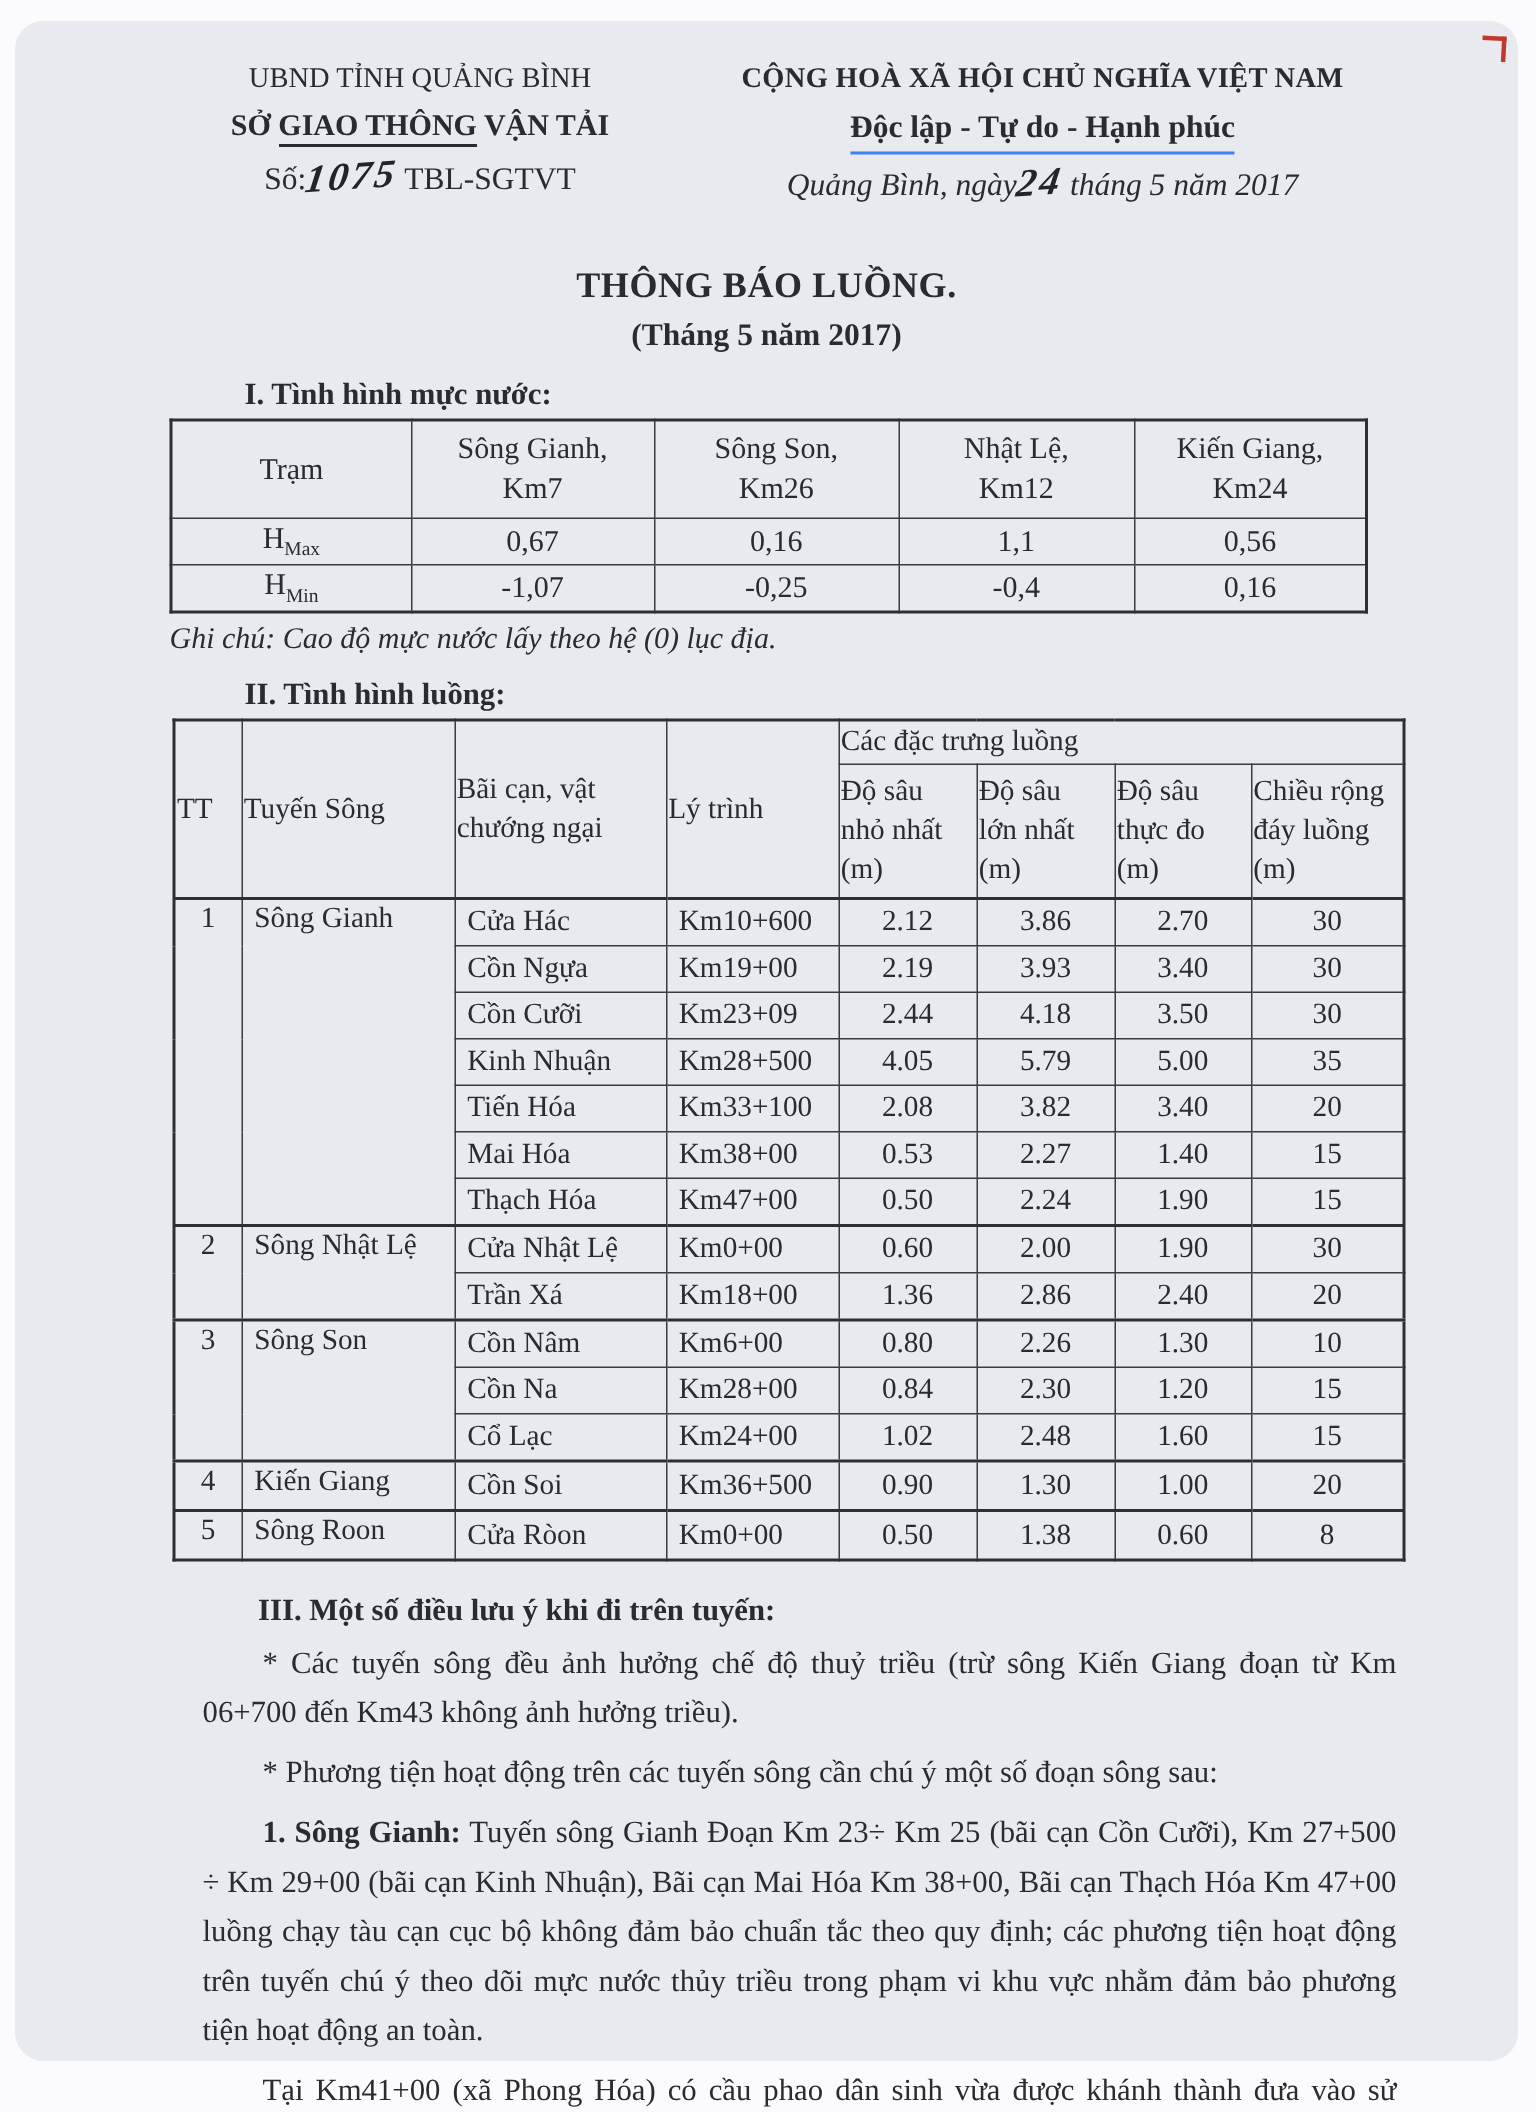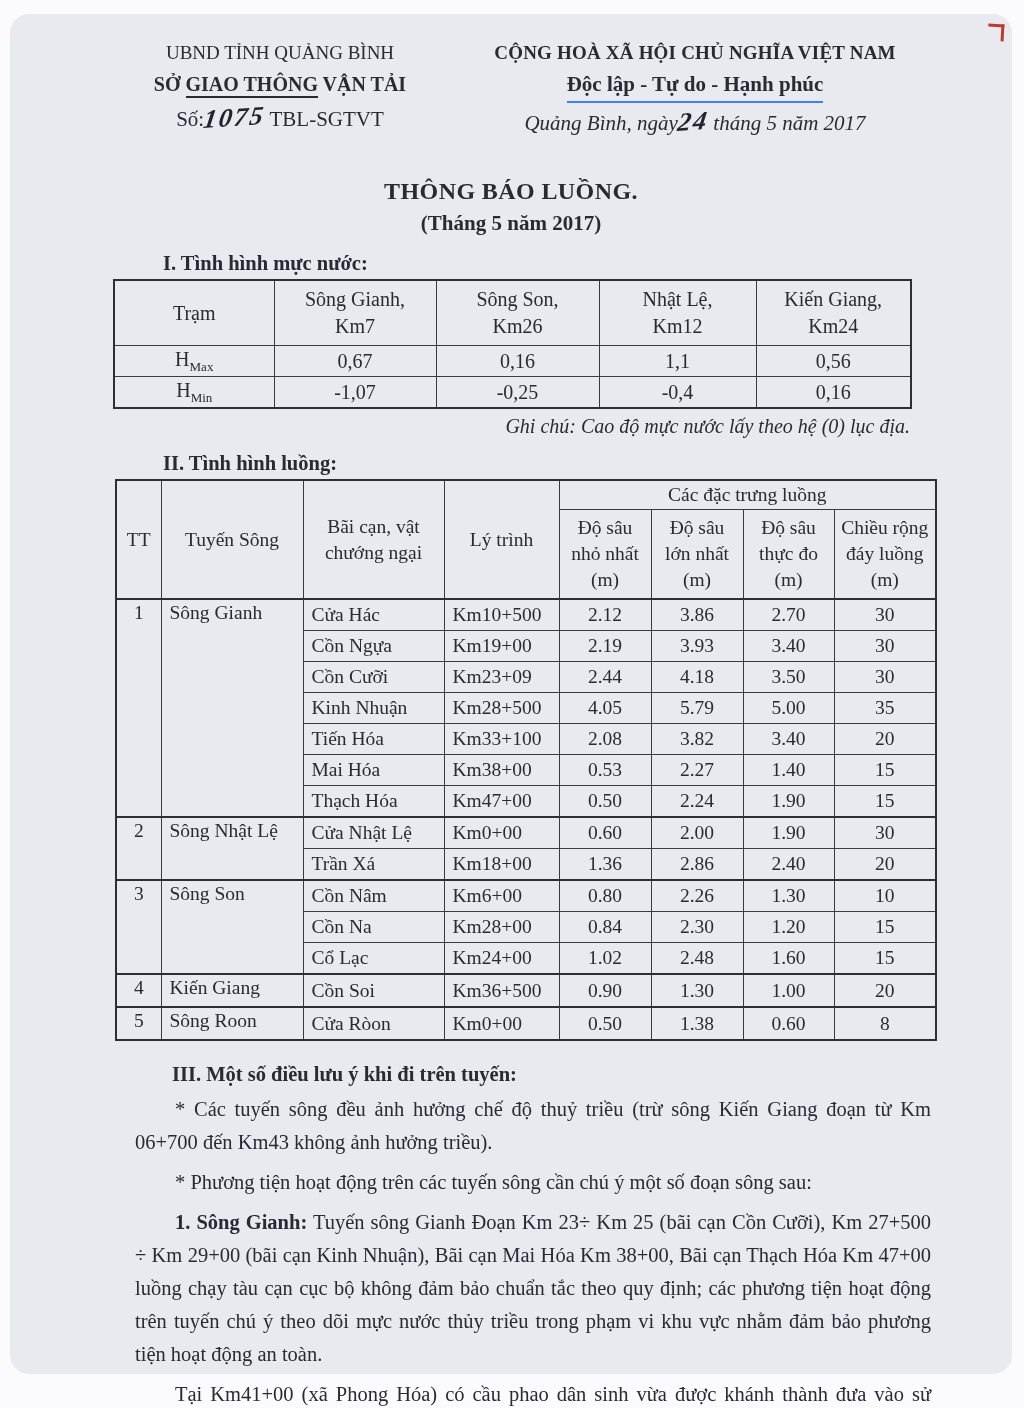--- a/index.html
+++ b/index.html
@@ -57,31 +57,31 @@
   td,th{font-weight:normal;overflow:hidden;}
   .t1{width:797px;margin-left:103px;margin-top:4px;}
   .t1 th,.t1 td{border:1px solid #3a3a42;font-size:20px;text-align:center;}
   .t1{border:2px solid #2e2e35;}
   .t1 .hdr{height:62px;line-height:27px;white-space:pre-line;}
   .t1 .drow td{height:28px;margin-left:37px;}
   .t1 .sep td{border-top:1px solid #85858d;}
   .t1 sub{font-size:13px;}
   .t2{width:820px;margin-left:105px;margin-top:4px;border:2px solid #2e2e35;}
   .t2 th,.t2 td{border:1px solid #3a3a42;font-size:19.5px;}
-  .t2 th{text-align:center;white-space:pre-line;line-height:26px;margin-top:32px;}
+  .t2 th{text-align:left;white-space:pre-line;line-height:26px;margin-top:32px;}
   .t2 .grp-h{height:28px;}
   .t2 .main-h th{height:86px;}
   .t2 td{height:28px;}
   .t2 .c-tt{text-align:center;vertical-align:top;padding-top:2px;}
   .t2 .c-route{text-align:left;padding-left:8px;vertical-align:top;padding-top:2px;}
   .t2 .c-obstacle,.t2 .c-km{text-align:left;padding-left:8px;}
   .t2 .c-num{text-align:center;}
   .t2 tr.sub-row td{border-top:1px solid #90909a;}
   .t2 tr.group-first td{border-top:2px solid #2e2e35;}
-  .note{width:797px;margin-left:103px;margin-top:6px;text-align:right;
+  .note{width:797px;margin-left:103px;margin-top:6px;text-align:left;
         font-style:italic;font-size:20px;}
   
   .para{
     width:796px;margin:7px 0 0 125px;
     font-size:20.5px;line-height:33px;
     text-align:justify;text-indent:40px;
   }
   .para .lead{font-weight:bold;}
 </style>
 </head>
@@ -184,21 +184,21 @@
         <th>Chiều rộng
 đáy luồng
 (m)</th>
       </tr>
     </thead>
     <tbody>
         <tr class="group-first">
           <td class="c-tt" rowspan="7">1</td>
           <td class="c-route" rowspan="7">Sông Gianh</td>
           <td class="c-obstacle">Cửa Hác</td>
-          <td class="c-km">Km10+500</td>
+          <td class="c-km">Km10+600</td>
           <td class="c-num">2.12</td>
           <td class="c-num">3.86</td>
           <td class="c-num">2.70</td>
           <td class="c-num">30</td>
         </tr>
         <tr class="sub-row">
           <td class="c-obstacle">Cồn Ngựa</td>
           <td class="c-km">Km19+00</td>
           <td class="c-num">2.19</td>
           <td class="c-num">3.93</td>

